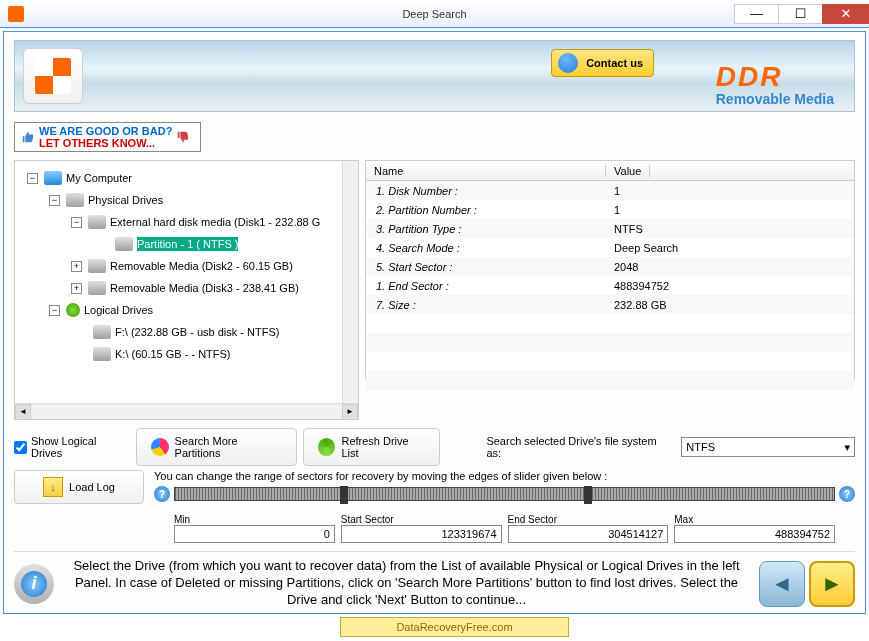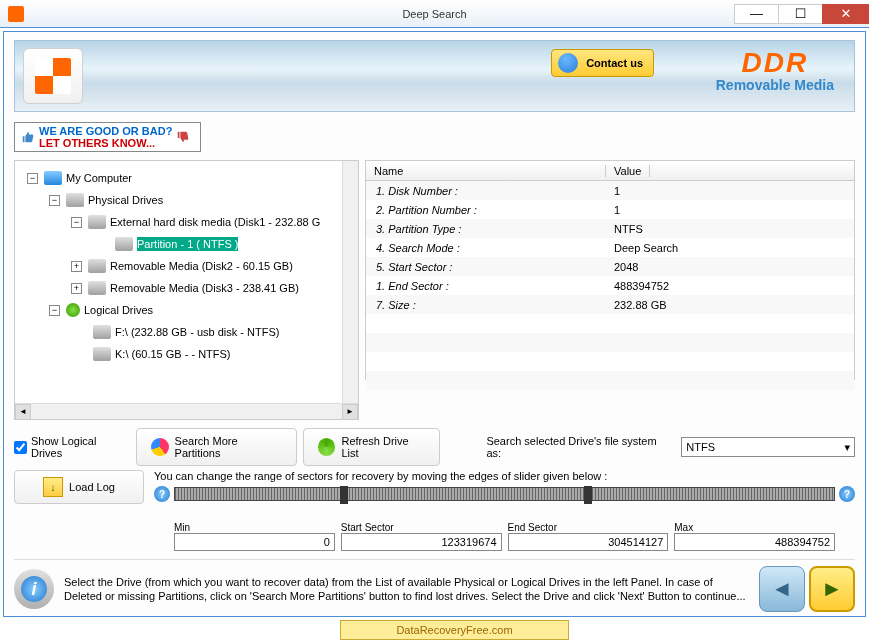--- a/index.html
+++ b/index.html
@@ -13,21 +13,21 @@
 .win-btn { width: 45px; height: 20px; display: flex; align-items: center; justify-content: center; background: #fff; border: 1px solid #ccc; margin-right: -1px; cursor: pointer; font-size: 13px; }
 .win-btn.close { background: #c9463b; color: #fff; border-color: #c9463b; width: 48px; }
 
 
 .outer-frame { border: 1px solid #4a90d9; margin: 3px; background: #fdfdfd; }
 .banner { margin: 8px 10px; height: 72px; background: linear-gradient(180deg, #b8d4e8 0%, #e8f4fa 40%, #c8dce8 60%, #e8f0f5 100%); border: 1px solid #a8c4d8; position: relative; display: flex; align-items: center; }
 .banner-icon { width: 60px; height: 56px; margin-left: 8px; background: linear-gradient(#fff, #f0f0f0); border: 1px solid #d0d0d0; border-radius: 6px; display: flex; align-items: center; justify-content: center; }
 .banner-icon-inner { width: 36px; height: 36px; background: repeating-conic-gradient(#ff6600 0 25%, #fff 25% 50%); border-radius: 2px; }
 .contact-btn { position: absolute; right: 200px; top: 8px; background: linear-gradient(#ffe680, #ffcc33); border: 1px solid #cc9900; border-radius: 4px; padding: 3px 10px 3px 6px; display: flex; align-items: center; gap: 8px; cursor: pointer; font-weight: bold; }
 .contact-btn .avatar { width: 20px; height: 20px; background: radial-gradient(circle at 40% 30%, #6bb8ff, #2a7dd8); border-radius: 50%; }
-.brand { position: absolute; right: 20px; top: 6px; text-align: center; }
+.brand { position: absolute; right: 20px; top: 20px; text-align: left; }
 .brand-ddr { font-size: 28px; font-weight: bold; color: #ff6600; font-style: italic; letter-spacing: 2px; }
 .brand-sub { font-size: 14px; color: #3388cc; font-weight: bold; margin-top: -2px; }
 
 
 .survey-btn { margin: 2px 10px; display: inline-flex; align-items: center; border: 1px solid #888; background: #fff; padding: 2px 6px; font-family: "Courier New", monospace; font-size: 10px; font-weight: bold; line-height: 1.1; cursor: pointer; }
 .survey-btn .thumb { width: 14px; height: 14px; margin-right: 4px; }
 .survey-text1 { color: #0066cc; }
 .survey-text2 { color: #cc0000; }
 
 
@@ -72,30 +72,30 @@
 
 
 .slider-section { margin: 4px 10px; display: flex; gap: 10px; }
 .load-btn { width: 130px; height: 34px; display: flex; align-items: center; justify-content: center; gap: 6px; background: linear-gradient(#fff, #f0f0f0); border: 1px solid #ccc; border-radius: 4px; cursor: pointer; }
 .load-btn .licon { width: 20px; height: 20px; background: linear-gradient(#ffee88, #ffcc44); border: 1px solid #cc9900; display: flex; align-items: center; justify-content: center; color: #228800; font-weight: bold; }
 .slider-right { flex: 1; }
 .slider-track-wrap { display: flex; align-items: center; gap: 4px; margin-top: 4px; }
 .help-icon { width: 16px; height: 16px; border-radius: 50%; background: radial-gradient(circle, #88ccff, #2277cc); color: #fff; display: flex; align-items: center; justify-content: center; font-weight: bold; font-size: 10px; cursor: pointer; }
 .slider-track { flex: 1; height: 14px; background: repeating-linear-gradient(90deg, #666 0 1px, #aaa 1px 3px); position: relative; border: 1px solid #444; }
 .slider-handle { position: absolute; top: -2px; width: 8px; height: 18px; background: #333; cursor: pointer; }
-.slider-fields { display: flex; gap: 6px; margin-top: 20px; padding: 0 20px; }
+.slider-fields { display: flex; gap: 6px; margin-top: 12px; padding: 0 20px; }
 .sfield { flex: 1; }
 .sfield label { display: block; font-size: 10px; }
 .sfield input { width: 100%; height: 18px; border: 1px solid #888; text-align: right; padding: 0 4px; font-size: 11px; }
 
 
 .footer { margin: 8px 10px 4px; display: flex; align-items: center; gap: 10px; border-top: 1px solid #ddd; padding-top: 6px; }
 .info-icon { width: 40px; height: 40px; border-radius: 50%; background: linear-gradient(#e0e0e0, #b0b0b0); display: flex; align-items: center; justify-content: center; flex-shrink: 0; }
 .info-icon-inner { width: 26px; height: 26px; border-radius: 50%; background: radial-gradient(#88ccff, #2277cc); color: #fff; font-size: 18px; font-weight: bold; font-style: italic; display: flex; align-items: center; justify-content: center; }
-.footer-text { flex: 1; font-size: 11px; line-height: 1.3; }
+.footer-text { flex: 1; font-size: 13px; line-height: 1.3; text-align: center; }
 .nav-btns { display: flex; gap: 4px; }
 .nav-btn { width: 46px; height: 46px; border-radius: 8px; display: flex; align-items: center; justify-content: center; font-size: 22px; cursor: pointer; }
 .nav-btn.back { background: linear-gradient(#d0e8f8, #88b8d8); border: 1px solid #6699bb; color: #336688; }
 .nav-btn.next { background: linear-gradient(#ffee88, #ffcc33); border: 2px solid #cc9900; color: #336600; }
 
 .url-bar { text-align: center; background: #ffee99; border: 1px solid #ccaa33; color: #996600; padding: 3px; margin: 0 300px 0 340px; font-size: 11px; }
 </style>
 </head>
 <body>
 

